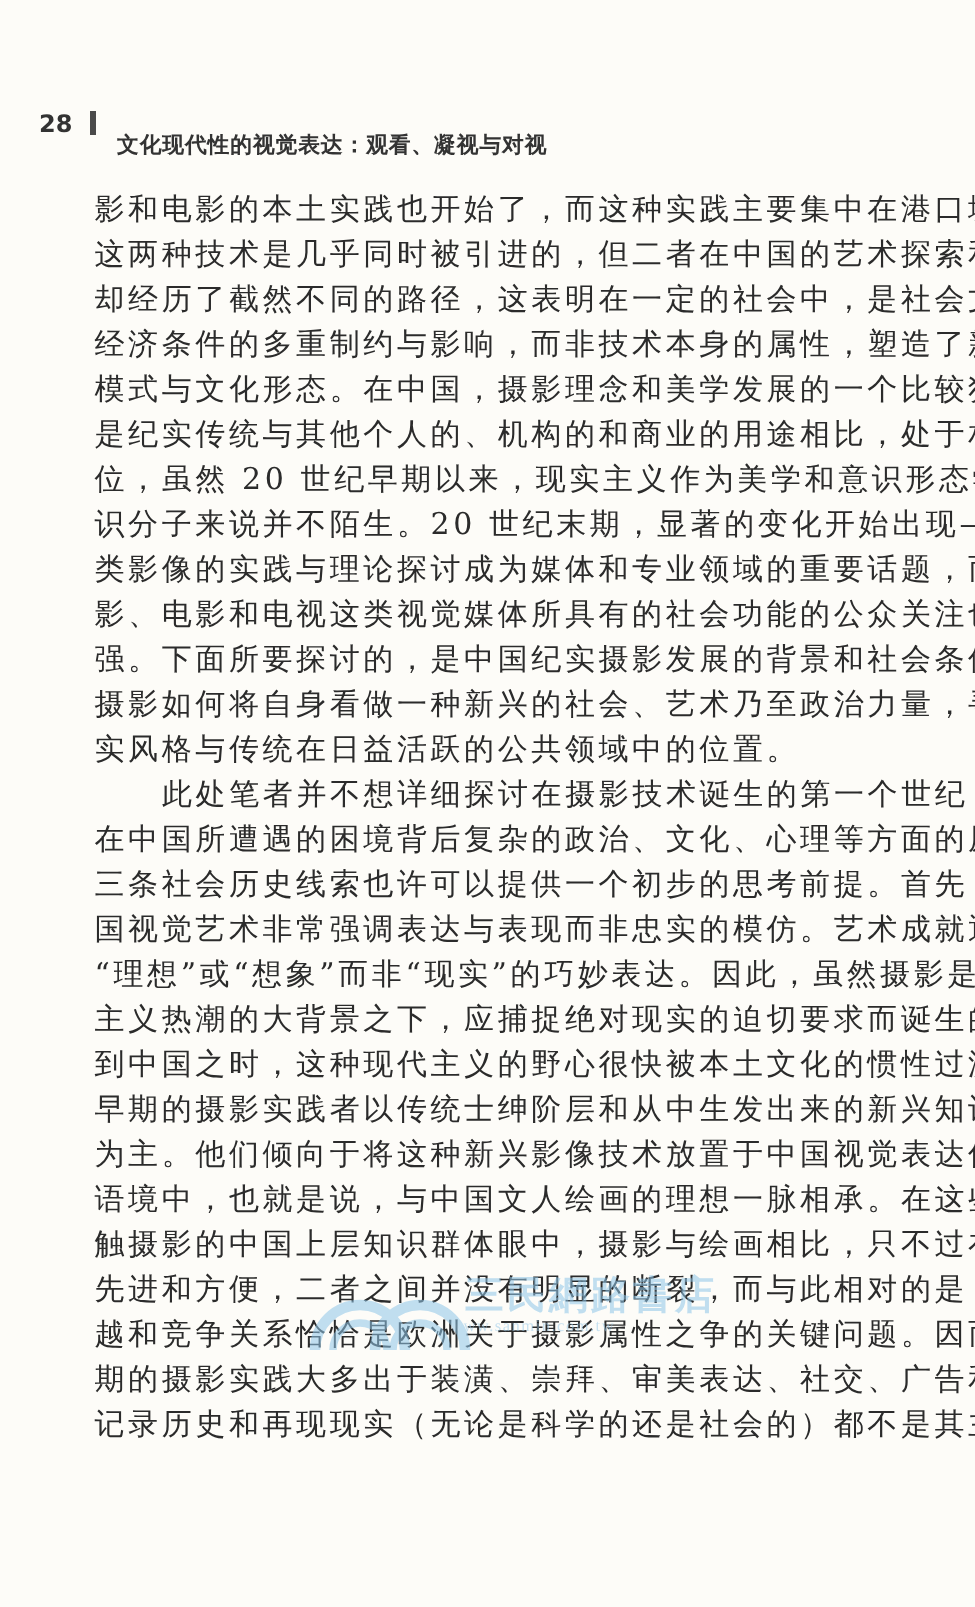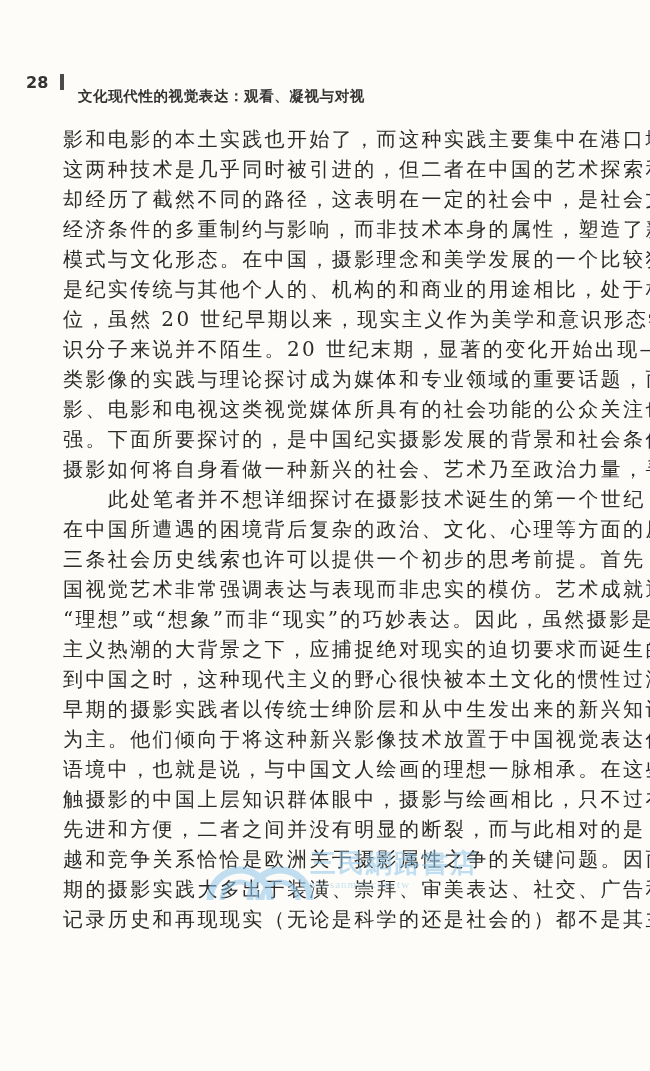--- a/index.html
+++ b/index.html
@@ -116,20 +116,21 @@
   <div class="line">却经历了截然不同的路径，这表明在一定的社会中，是社会文化和政治、</div>
   <div class="line">经济条件的多重制约与影响，而非技术本身的属性，塑造了新技术使用的</div>
   <div class="line">模式与文化形态。在中国，摄影理念和美学发展的一个比较独特的地方，</div>
   <div class="line">是纪实传统与其他个人的、机构的和商业的用途相比，处于相对边缘的地</div>
   <div class="line">位，虽然 20 世纪早期以来，现实主义作为美学和意识形态学说，对中国知</div>
   <div class="line">识分子来说并不陌生。20 世纪末期，显著的变化开始出现——关于纪实</div>
   <div class="line">类影像的实践与理论探讨成为媒体和专业领域的重要话题，而对于像摄</div>
   <div class="line">影、电影和电视这类视觉媒体所具有的社会功能的公众关注也在不断增</div>
   <div class="line">强。下面所要探讨的，是中国纪实摄影发展的背景和社会条件，以及纪实</div>
   <div class="line">摄影如何将自身看做一种新兴的社会、艺术乃至政治力量，寻找和锚定纪</div>
+  <div class="line last">实风格与传统在日益活跃的公共领域中的位置。</div>
   <div class="line indent">此处笔者并不想详细探讨在摄影技术诞生的第一个世纪，纪实传统</div>
   <div class="line">在中国所遭遇的困境背后复杂的政治、文化、心理等方面的原因。不过，</div>
   <div class="line">三条社会历史线索也许可以提供一个初步的思考前提。首先，传统的中</div>
   <div class="line">国视觉艺术非常强调表达与表现而非忠实的模仿。艺术成就通常在于对</div>
   <div class="line">“理想”或“想象”而非“现实”的巧妙表达。因此，虽然摄影是在欧洲科学</div>
   <div class="line">主义热潮的大背景之下，应捕捉绝对现实的迫切要求而诞生的，但当它传</div>
   <div class="line">到中国之时，这种现代主义的野心很快被本土文化的惯性过滤掉了大半。</div>
   <div class="line">早期的摄影实践者以传统士绅阶层和从中生发出来的新兴知识分子群体</div>
   <div class="line">为主。他们倾向于将这种新兴影像技术放置于中国视觉表达传统的熟悉</div>
   <div class="line">语境中，也就是说，与中国文人绘画的理想一脉相承。在这些有幸最早接</div>

